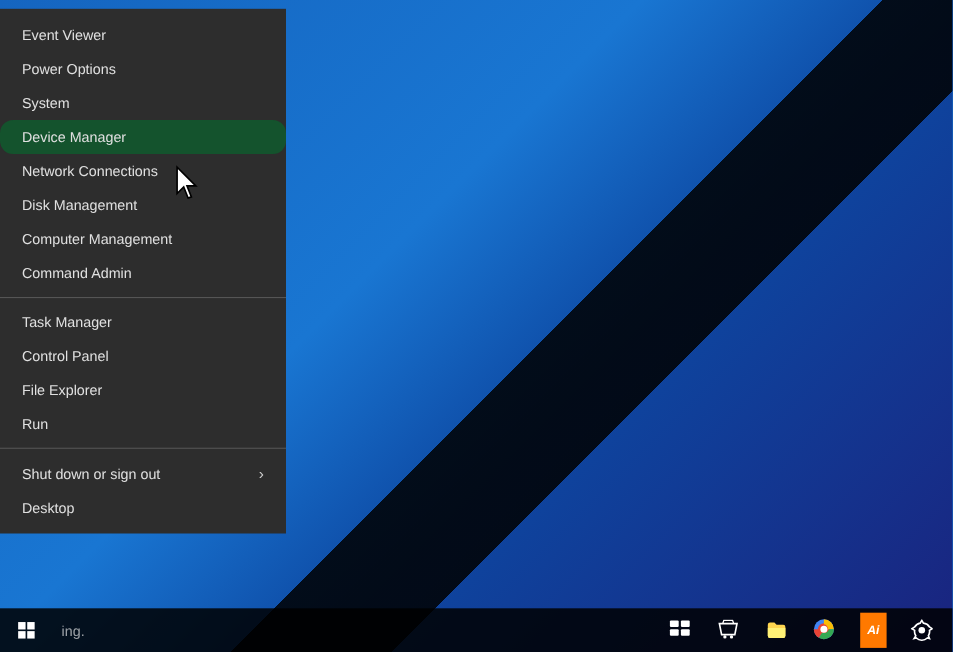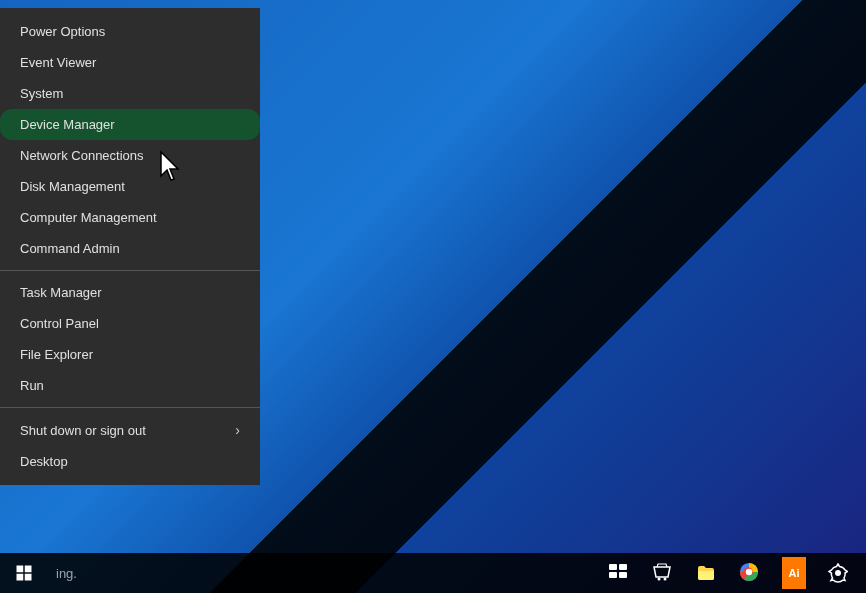--- a/index.html
+++ b/index.html
@@ -96,20 +96,21 @@
     .ai-icon-box {
       width: 24px;
       height: 32px;
       background: #FF7900;
       display: flex;
       align-items: center;
       justify-content: center;
       font-size: 11px;
       font-weight: bold;
       color: white;
+      font-style: italic;
     }
 
     
     .context-menu {
       position: absolute;
       top: 8px;
       left: 0;
       width: 260px;
       background: #2d2d2d;
       z-index: 200;
@@ -157,24 +158,24 @@
       height: 32px;
     }
   </style>
 </head>
 <body>
 
 <div class="desktop"></div>
 
 <div class="context-menu">
     <div class="menu-item">
+      <span>Event Viewer</span>
+    </div>
+    <div class="menu-item">
       <span>Power Options</span>
-    </div>
-    <div class="menu-item">
-      <span>Event Viewer</span>
     </div>
     <div class="menu-item">
       <span>System</span>
     </div>
     <div class="menu-item highlighted">
       <span>Device Manager</span>
     </div>
     <div class="menu-item">
       <span>Network Connections</span>
     </div>

